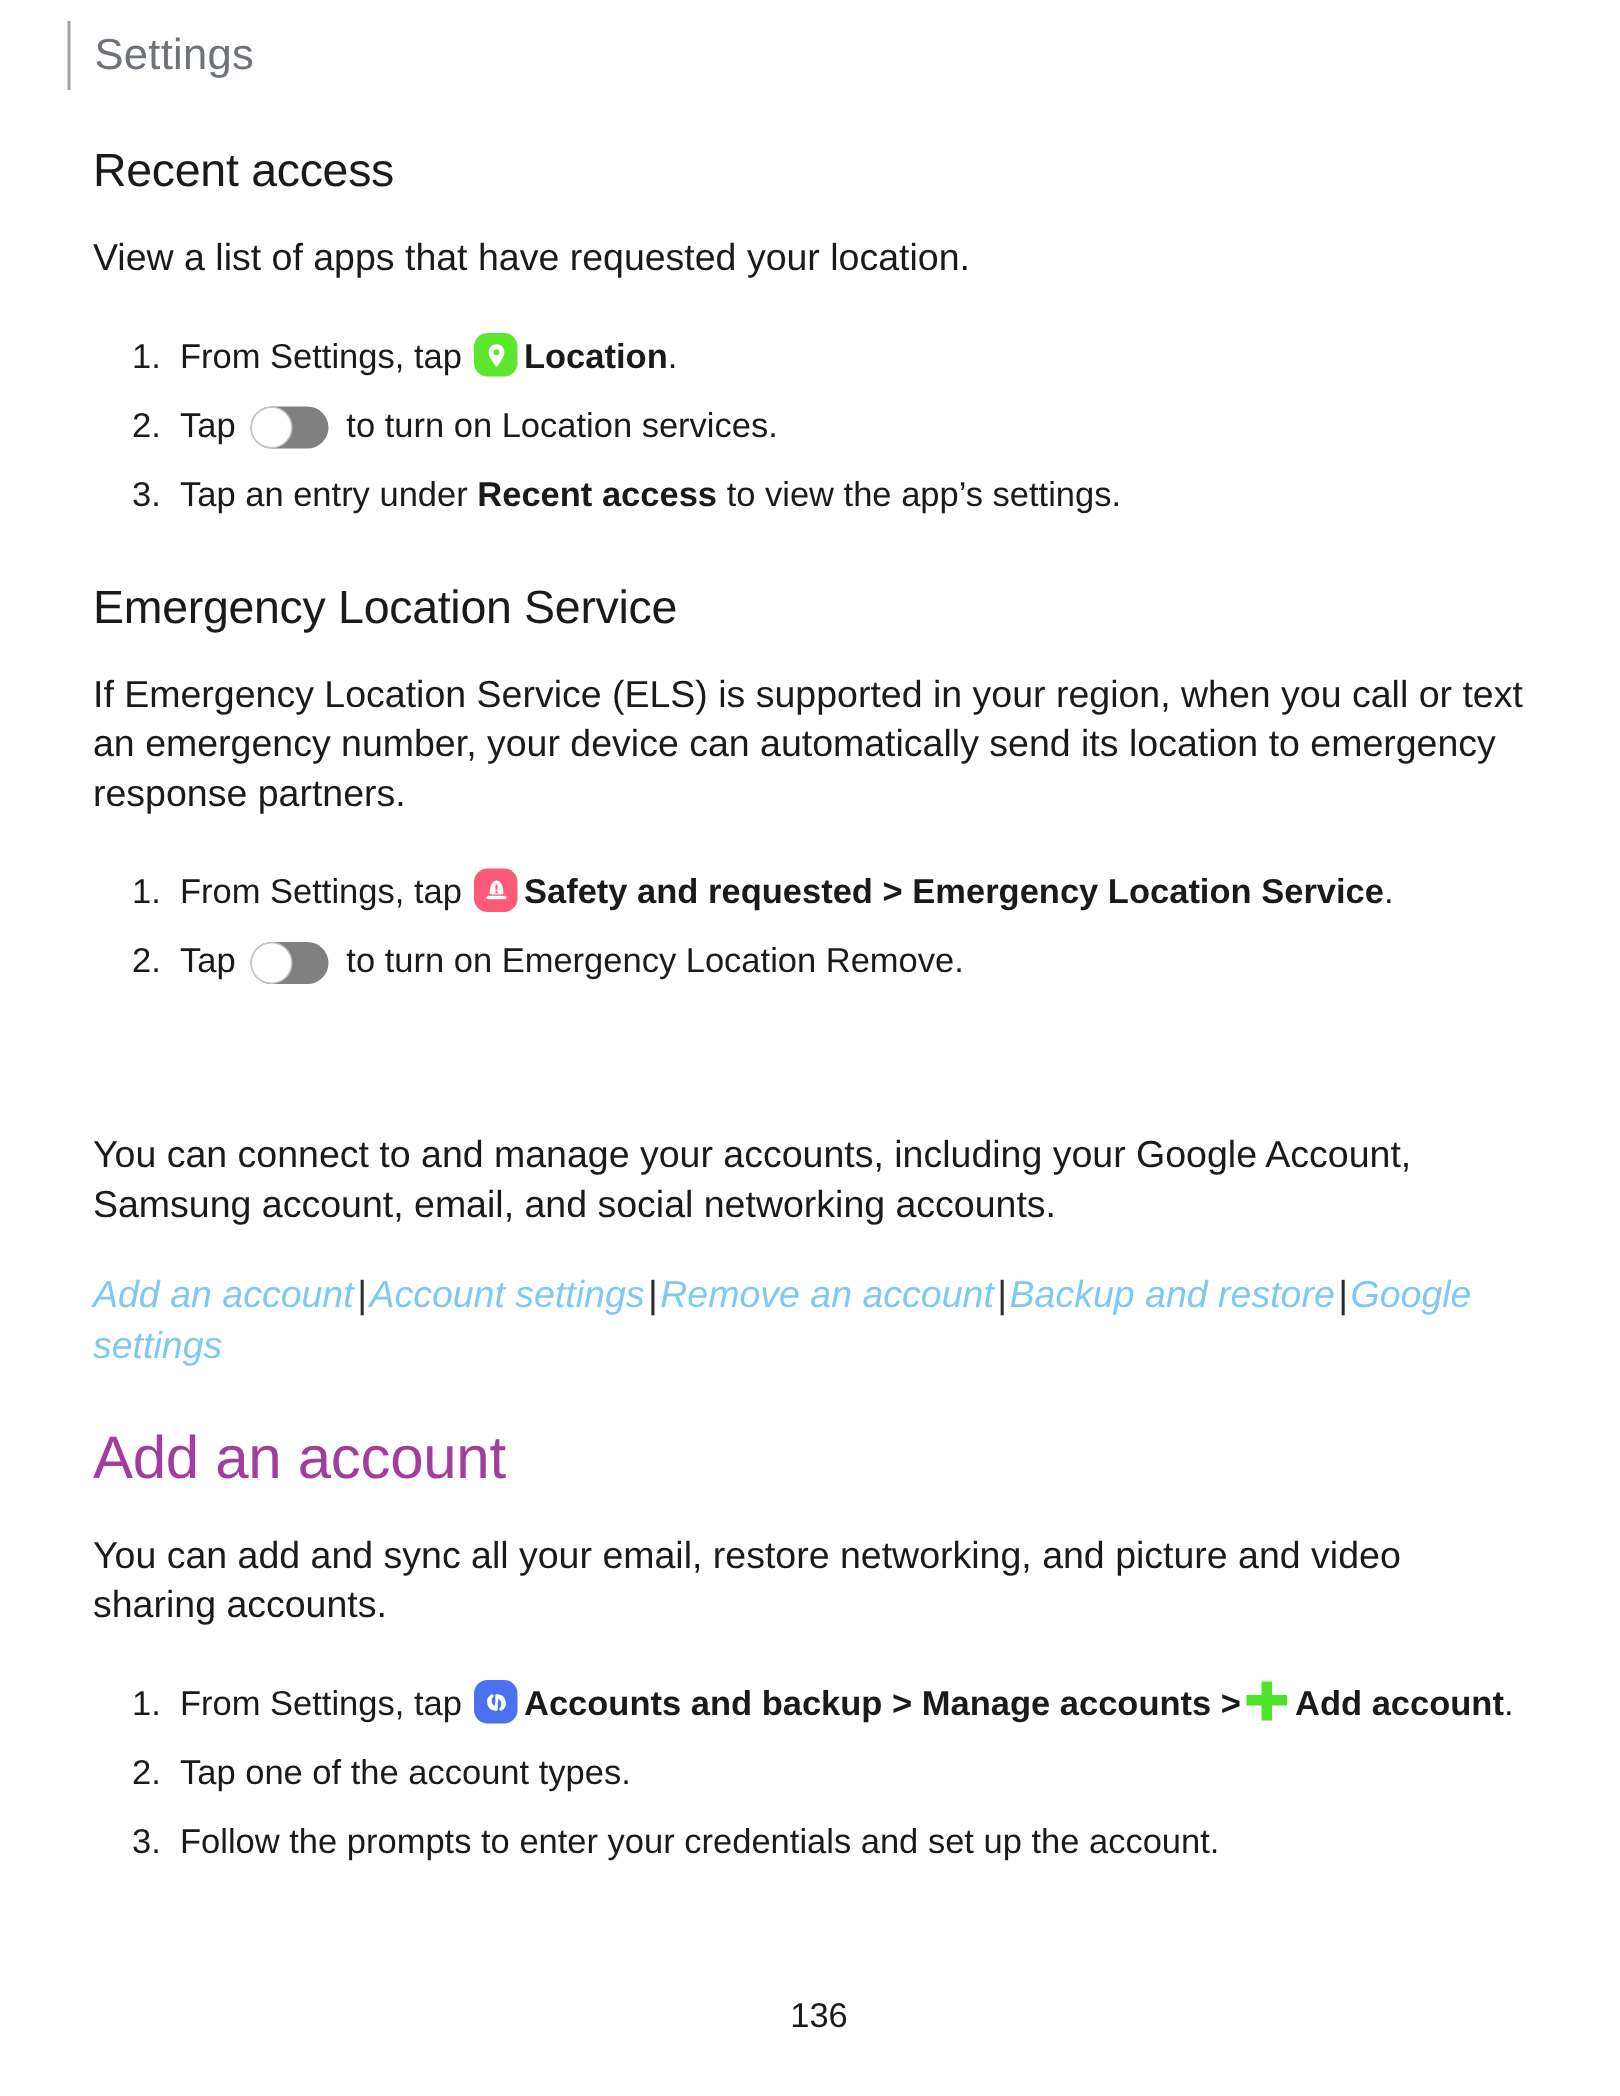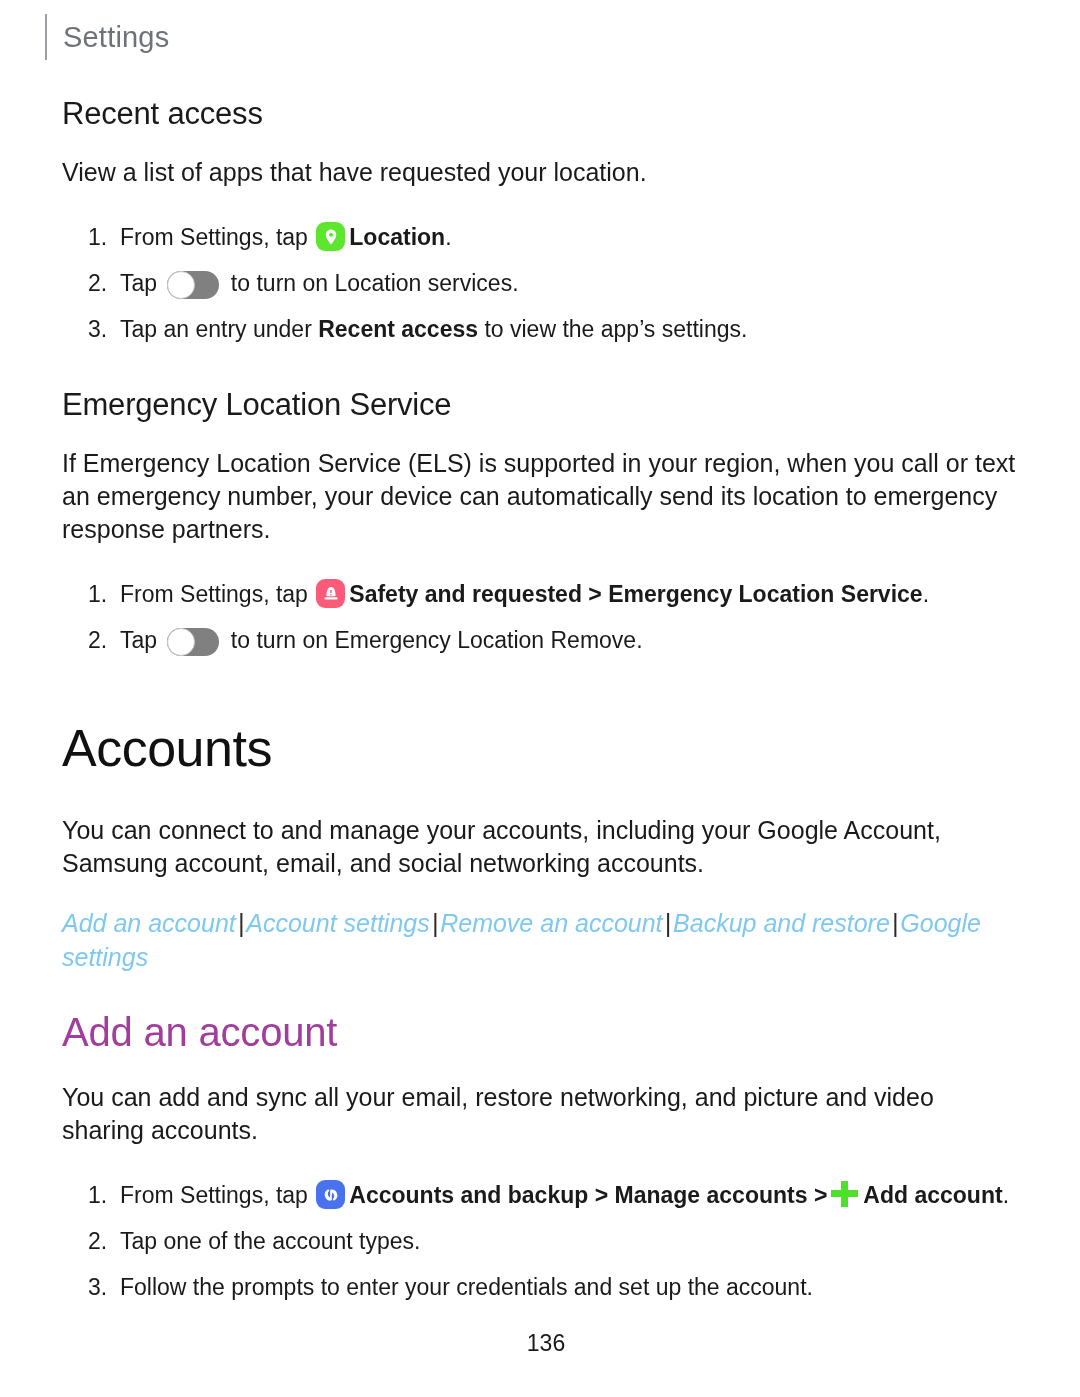--- a/index.html
+++ b/index.html
@@ -284,21 +284,20 @@
       </li>
 
       <li>
         <span class="num">2.</span>
         <span>Tap </span><span class="toggle"></span><span> to turn on Emergency Location Remove.</span>
       </li>
     </ol>
 
     <div class="spacer-50"></div>
 
-    <h1 class="chapter">Accounts</h1>
 
     <div class="spacer-36"></div>
 
     <p class="body">You can connect to and manage your accounts, including your Google Account, Samsung account, email, and social networking accounts.</p>
 
     <div class="spacer-26"></div>
 
     <div class="linkrow">
       <a href="#">Add an account</a><span class="sep">|</span><a href="#">Account settings</a><span class="sep">|</span><a href="#">Remove an account</a><span class="sep">|</span><a href="#">Backup and restore</a><span class="sep">|</span><a href="#">Google settings</a>
     </div>

